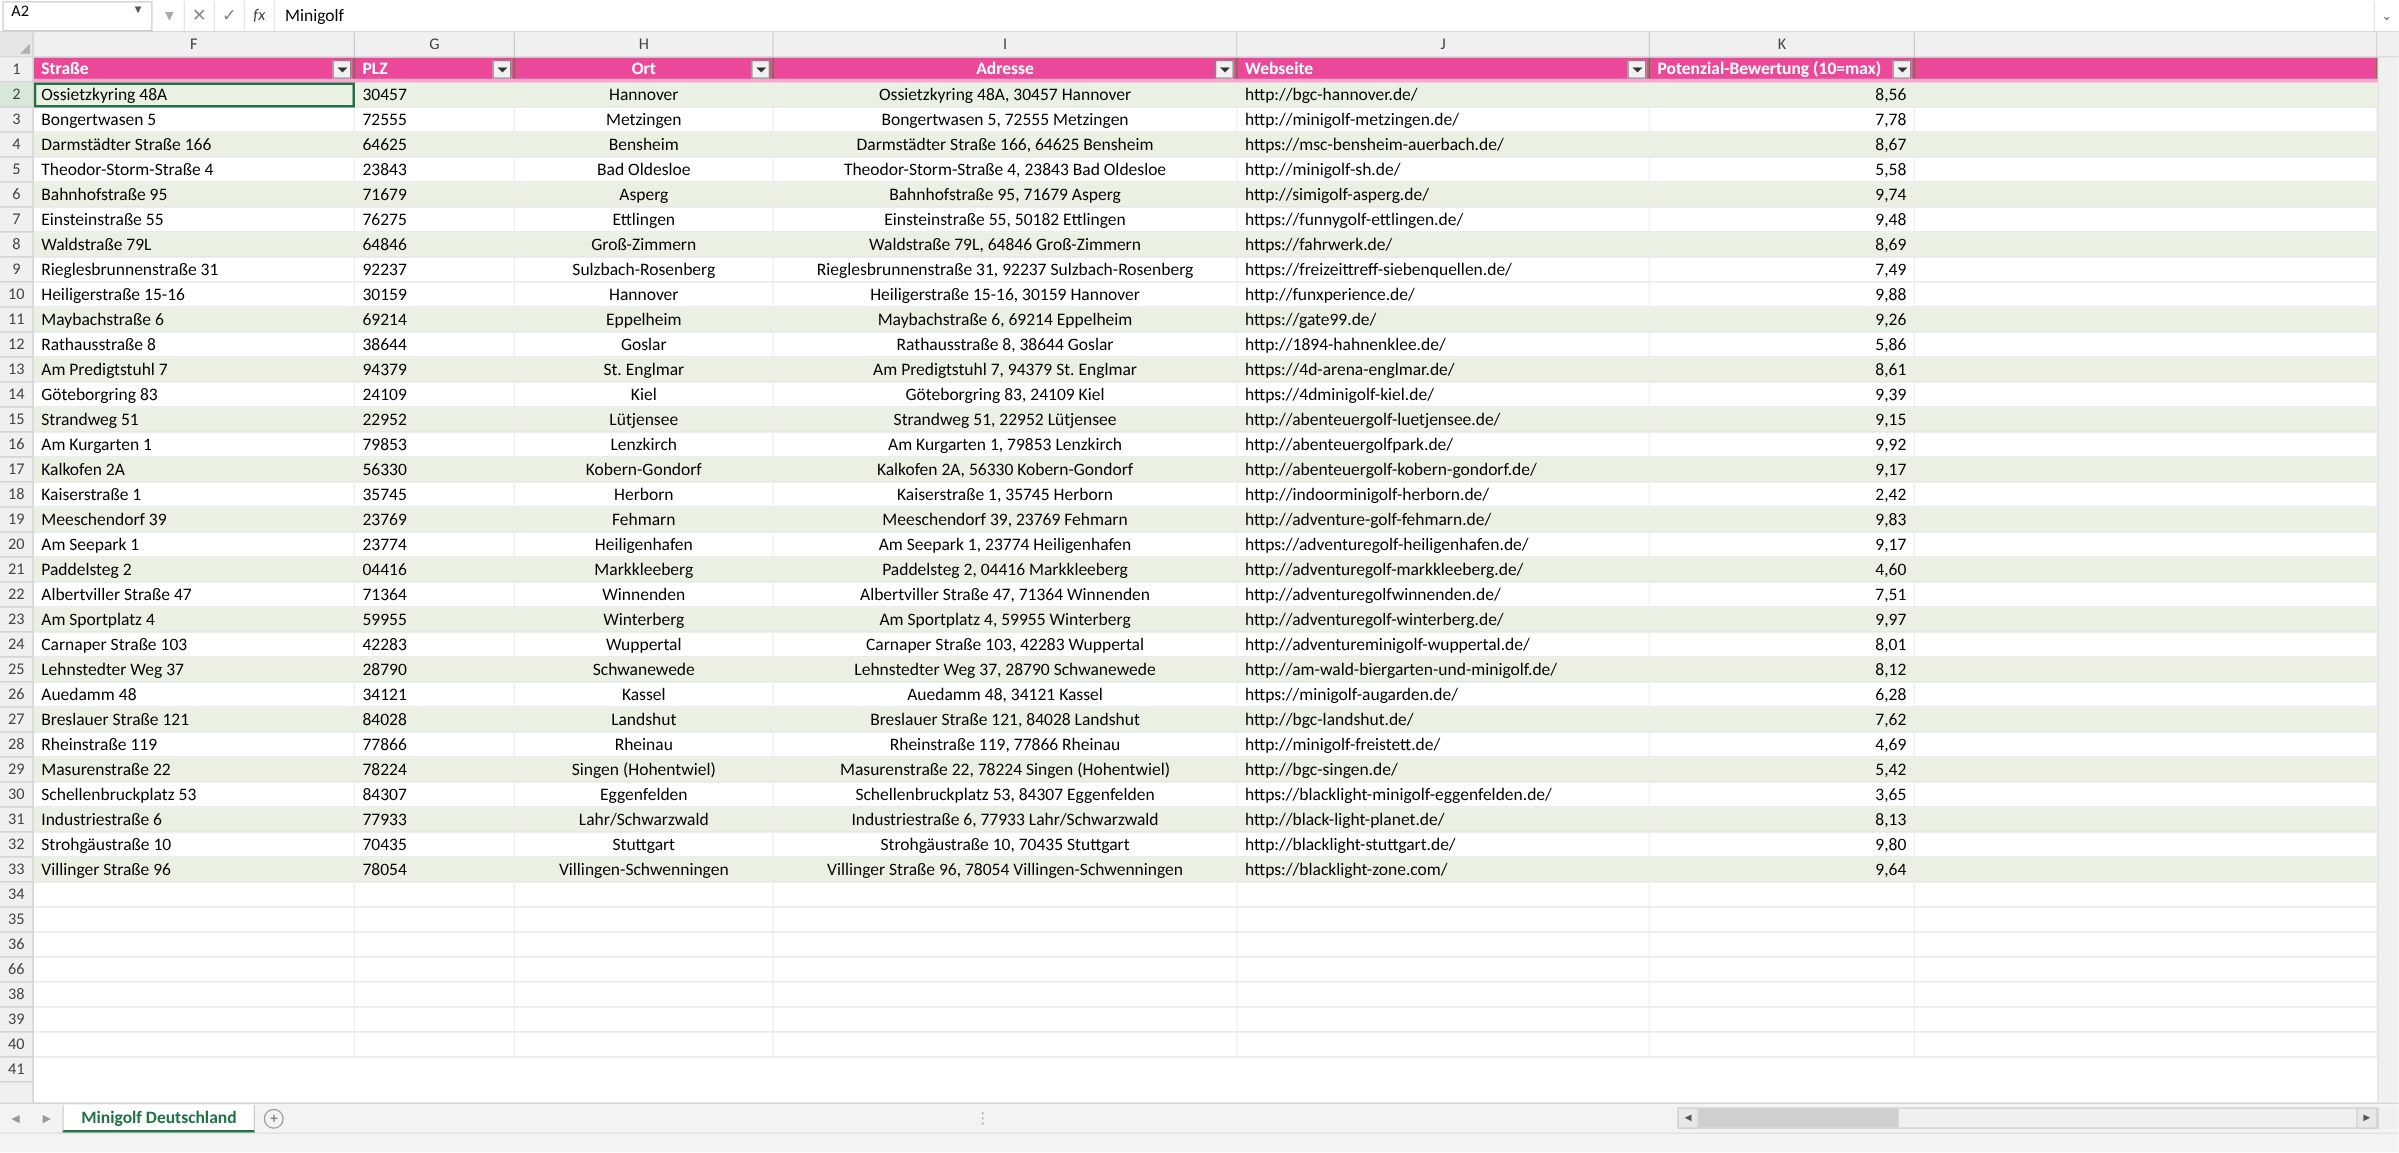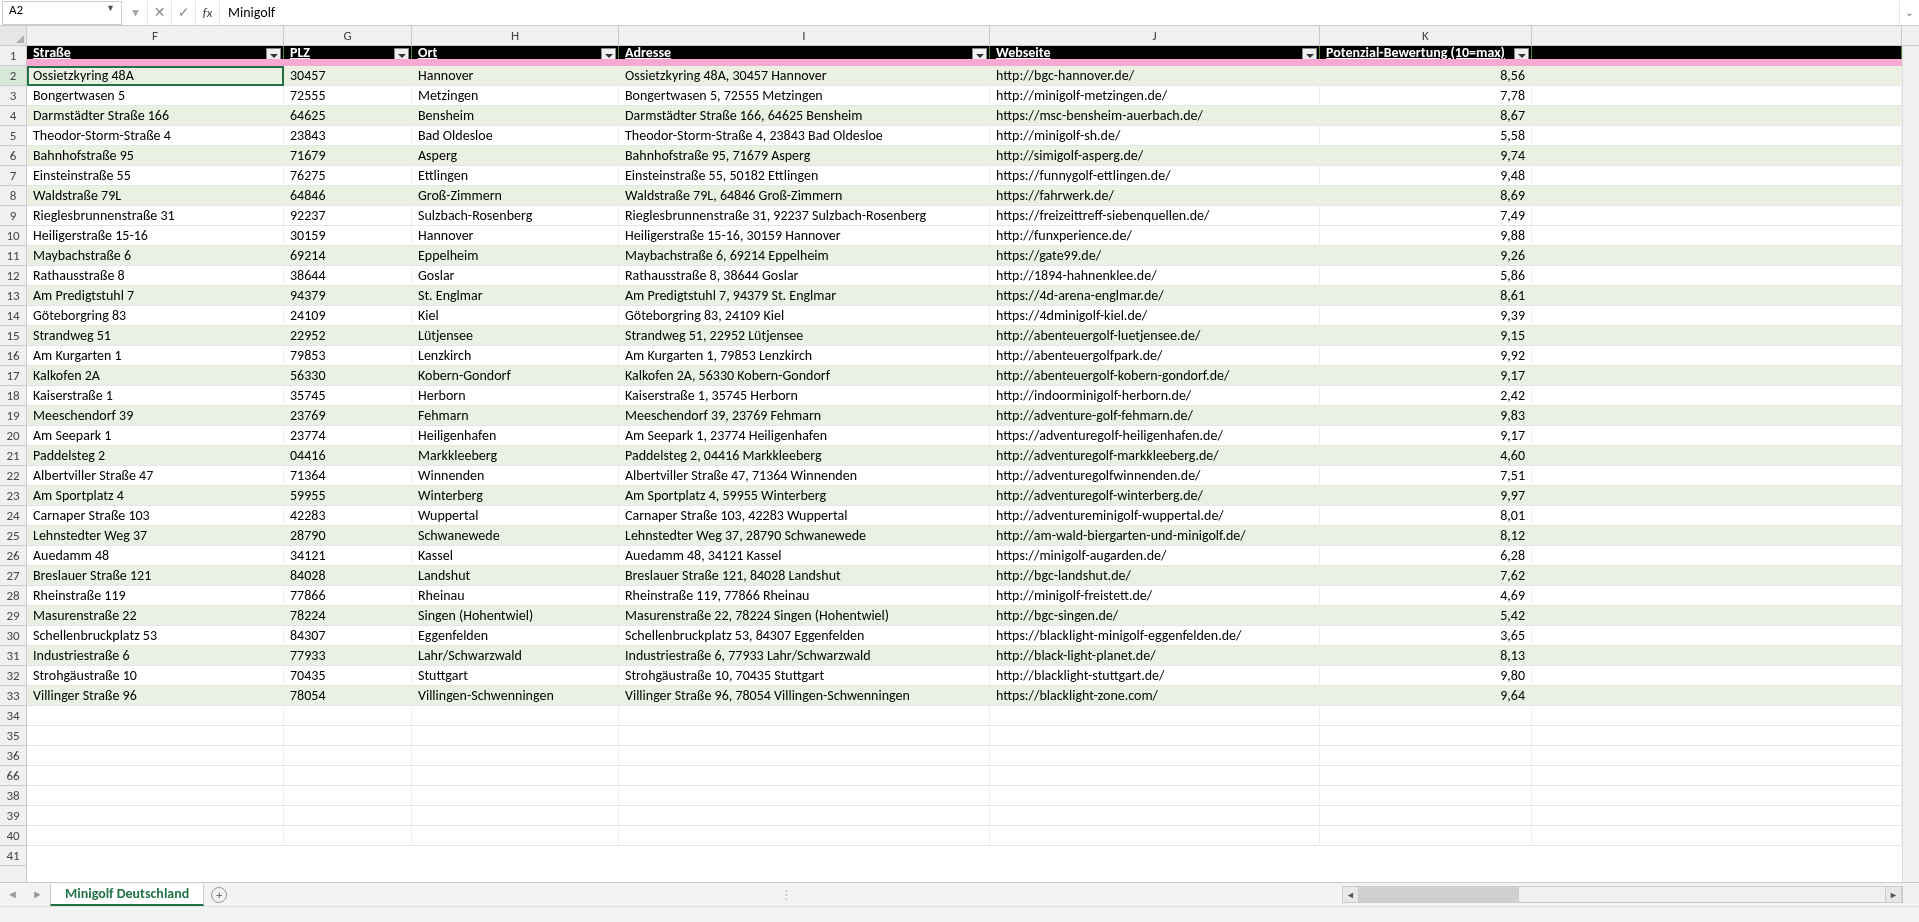--- a/index.html
+++ b/index.html
@@ -30,27 +30,27 @@
 .col-hdr.end { width: 17px; border-right: none; }
 
 
 .grid-area { display: flex; height: 836px; }
 .row-hdrs { width: 27px; background: #f0f0f0; border-right: 1px solid #ccc; }
 .row-hdr { height: 20px; border-bottom: 1px solid #ccc; display: flex; align-items: center; justify-content: center; font-size: 13px; color: #444; }
 .row-hdr.sel { background: #d8e8d8; }
 .cells-scroll { flex: 1; position: relative; overflow: hidden; }
 .data-row { display: flex; height: 20px; border-bottom: 1px solid #e5e5e5; }
 .data-row.even { background: #eaf1e2; }
-.hdr-row { display: flex; height: 20px; background: #000000; color: #fff; font-weight: bold; border-bottom: 7px solid #f9a8d4; text-decoration: underline; }
+.hdr-row { display: flex; height: 20px; background: #ec4899; color: #fff; font-weight: bold; border-bottom: 3px solid #f9a8d4; }
 .cell { border-right: 1px solid #eee; padding: 0 6px; display: flex; align-items: center; overflow: hidden; white-space: nowrap; font-size: 14px; }
 .hdr-row .cell { border-right: 1px solid #4d8230; position: relative; }
 .cF { width: 257px; }
 .cG { width: 128px; }
-.cH { width: 207px; }
-.cI { width: 371px; }
+.cH { width: 207px; justify-content: center; }
+.cI { width: 371px; justify-content: center; }
 .cJ { width: 330px; }
 .cK { width: 212px; justify-content: flex-end; }
 .hdr-row .cK { justify-content: flex-start; }
 .cPad { flex: 1; }
 .filter-btn { position: absolute; right: 2px; top: 2px; width: 15px; height: 15px; background: #f1f1f1; border: 1px solid #888; display: flex; align-items: center; justify-content: center; }
 .filter-btn::after { content: ""; width: 0; height: 0; border-left: 4px solid transparent; border-right: 4px solid transparent; border-top: 4px solid #333; }
 .sel-border { position: absolute; border: 2px solid #217346; pointer-events: none; }
 .sel-border.row { left: 0; top: 20px; width: 257px; height: 20px; }
 
 

